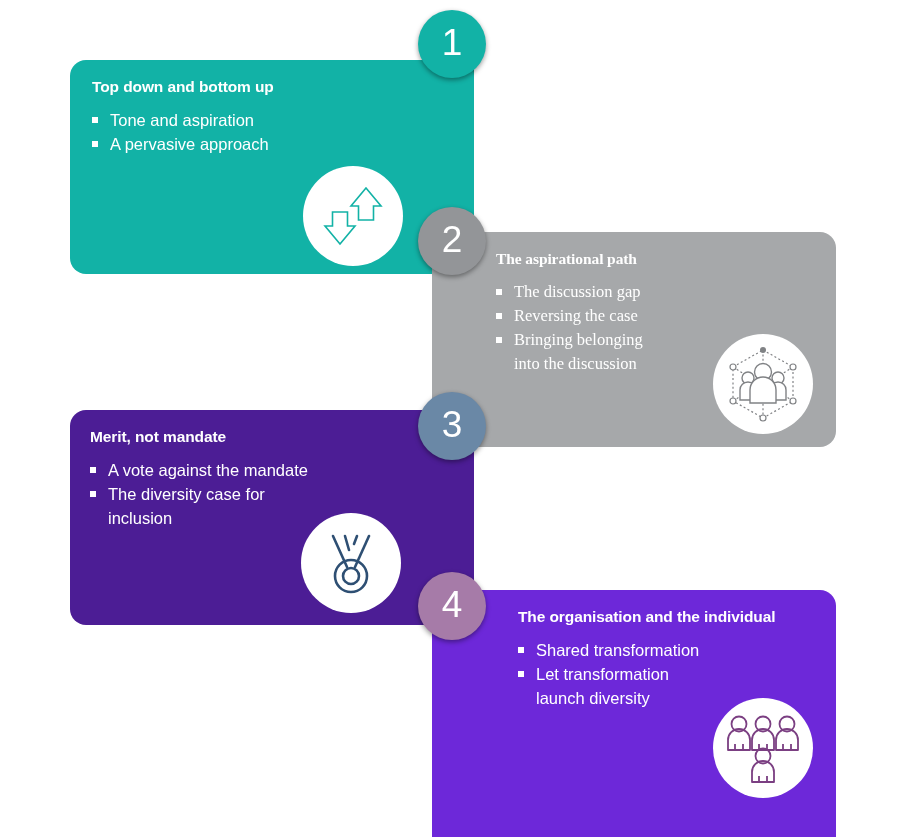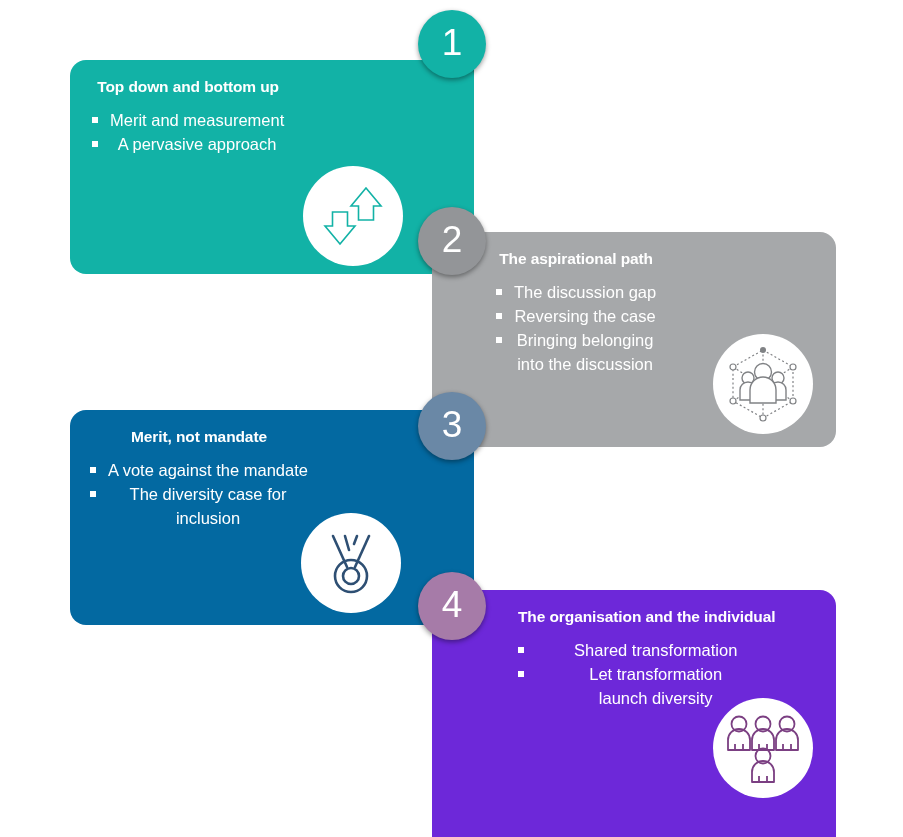--- a/index.html
+++ b/index.html
@@ -23,32 +23,31 @@
   #bar-3 .bar-inner { background: #3E6183; border-radius: 0 0 4px 4px; }
   #bar-4 { top: 600px; height: 198px; }
   #bar-4 .bar-inner { background: #7B2B7E; border-radius: 0 0 22px 22px; }
 
   
   .card {
     position: absolute;
     border-radius: 16px;
     color: #ffffff;
     overflow: hidden;
-    text-align: center;
   }
   .card-body { position: relative; width: 100%; height: 100%; }
 
   #card-1 { left: 70px; top: 60px; width: 404px; height: 214px; background: #12B2A6; }
   #card-2 { left: 432px; top: 232px; width: 404px; height: 215px; background: #A6A8AA; }
-  #card-3 { left: 70px; top: 410px; width: 404px; height: 215px; background: #0369a1; }
+  #card-3 { left: 70px; top: 410px; width: 404px; height: 215px; background: #4c1d95; }
   #card-4 { left: 432px; top: 590px; width: 404px; height: 268px; background: #6d28d9; text-decoration: underline; }
 
   .card-text { position: absolute; top: 18px; }
   #card-1 .card-text { left: 22px; }
-  #card-2 .card-text { left: 64px; }
+  #card-2 .card-text { left: 64px; font-family: Liberation Serif, serif; }
   #card-3 .card-text { left: 20px; }
   #card-4 .card-text { left: 86px; }
 
   .card-title {
     font-size: 15.5px;
     font-weight: bold;
     letter-spacing: -0.1px;
     margin-bottom: 12px;
     white-space: nowrap;
   }
@@ -119,21 +118,21 @@
     </div>
   <div class="bar" id="bar-4">
       <div class="bar-inner"></div>
     </div>
 
   <div class="card" id="card-1">
     <div class="card-body">
       <div class="card-text">
         <div class="card-title">Top down and bottom up</div>
         <ul class="bullets">
-          <li>Merit and measurement</li>
+          <li>Tone and aspiration</li>
           <li>A pervasive approach</li>
         </ul>
       </div>
     </div>
   </div>
 
   <div class="card" id="card-2">
     <div class="card-body">
       <div class="card-text">
         <div class="card-title">The aspirational path</div>

